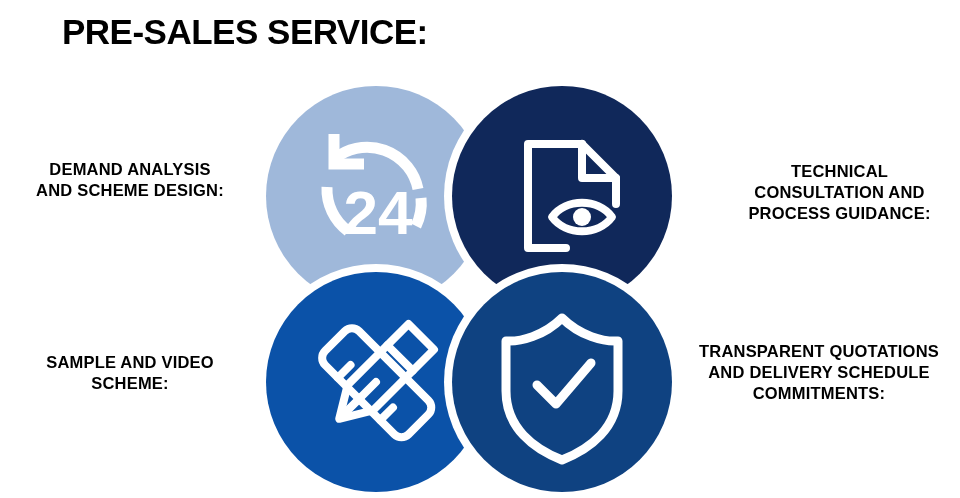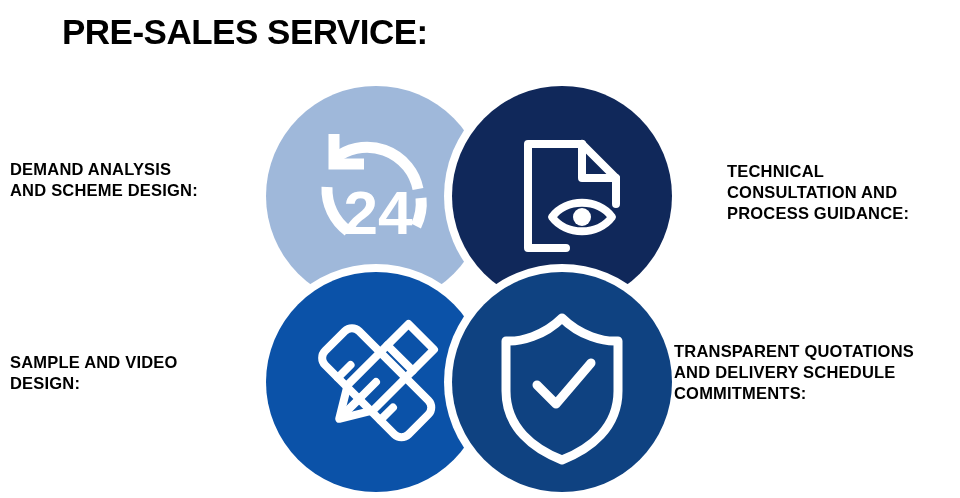--- a/index.html
+++ b/index.html
@@ -48,24 +48,24 @@
   .label {
     position: absolute;
     font-size: 16.5px;
     font-weight: bold;
     line-height: 1.28;
     letter-spacing: 0.2px;
     color: #000000;
     white-space: pre-line;
   }
   .label.left {
-    text-align: left;
+    text-align: center;
   }
   .label.right {
-    text-align: left;
+    text-align: center;
   }
 
   #label-demand {
     left: 10px;
     top: 159px;
     width: 240px;
   }
   #label-sample {
     left: 10px;
     top: 352px;
@@ -167,21 +167,21 @@
       </g>
     </g>
 
   </svg>
 </div>
 
 <div class="label left" id="label-demand">DEMAND ANALYSIS
 AND SCHEME DESIGN:</div>
 
 <div class="label left" id="label-sample">SAMPLE AND VIDEO
-DESIGN:</div>
+SCHEME:</div>
 
 <div class="label right" id="label-technical">TECHNICAL
 CONSULTATION AND
 PROCESS GUIDANCE:</div>
 
 <div class="label right" id="label-transparent">TRANSPARENT QUOTATIONS
 AND DELIVERY SCHEDULE
 COMMITMENTS:</div>
 
 </body></html>

